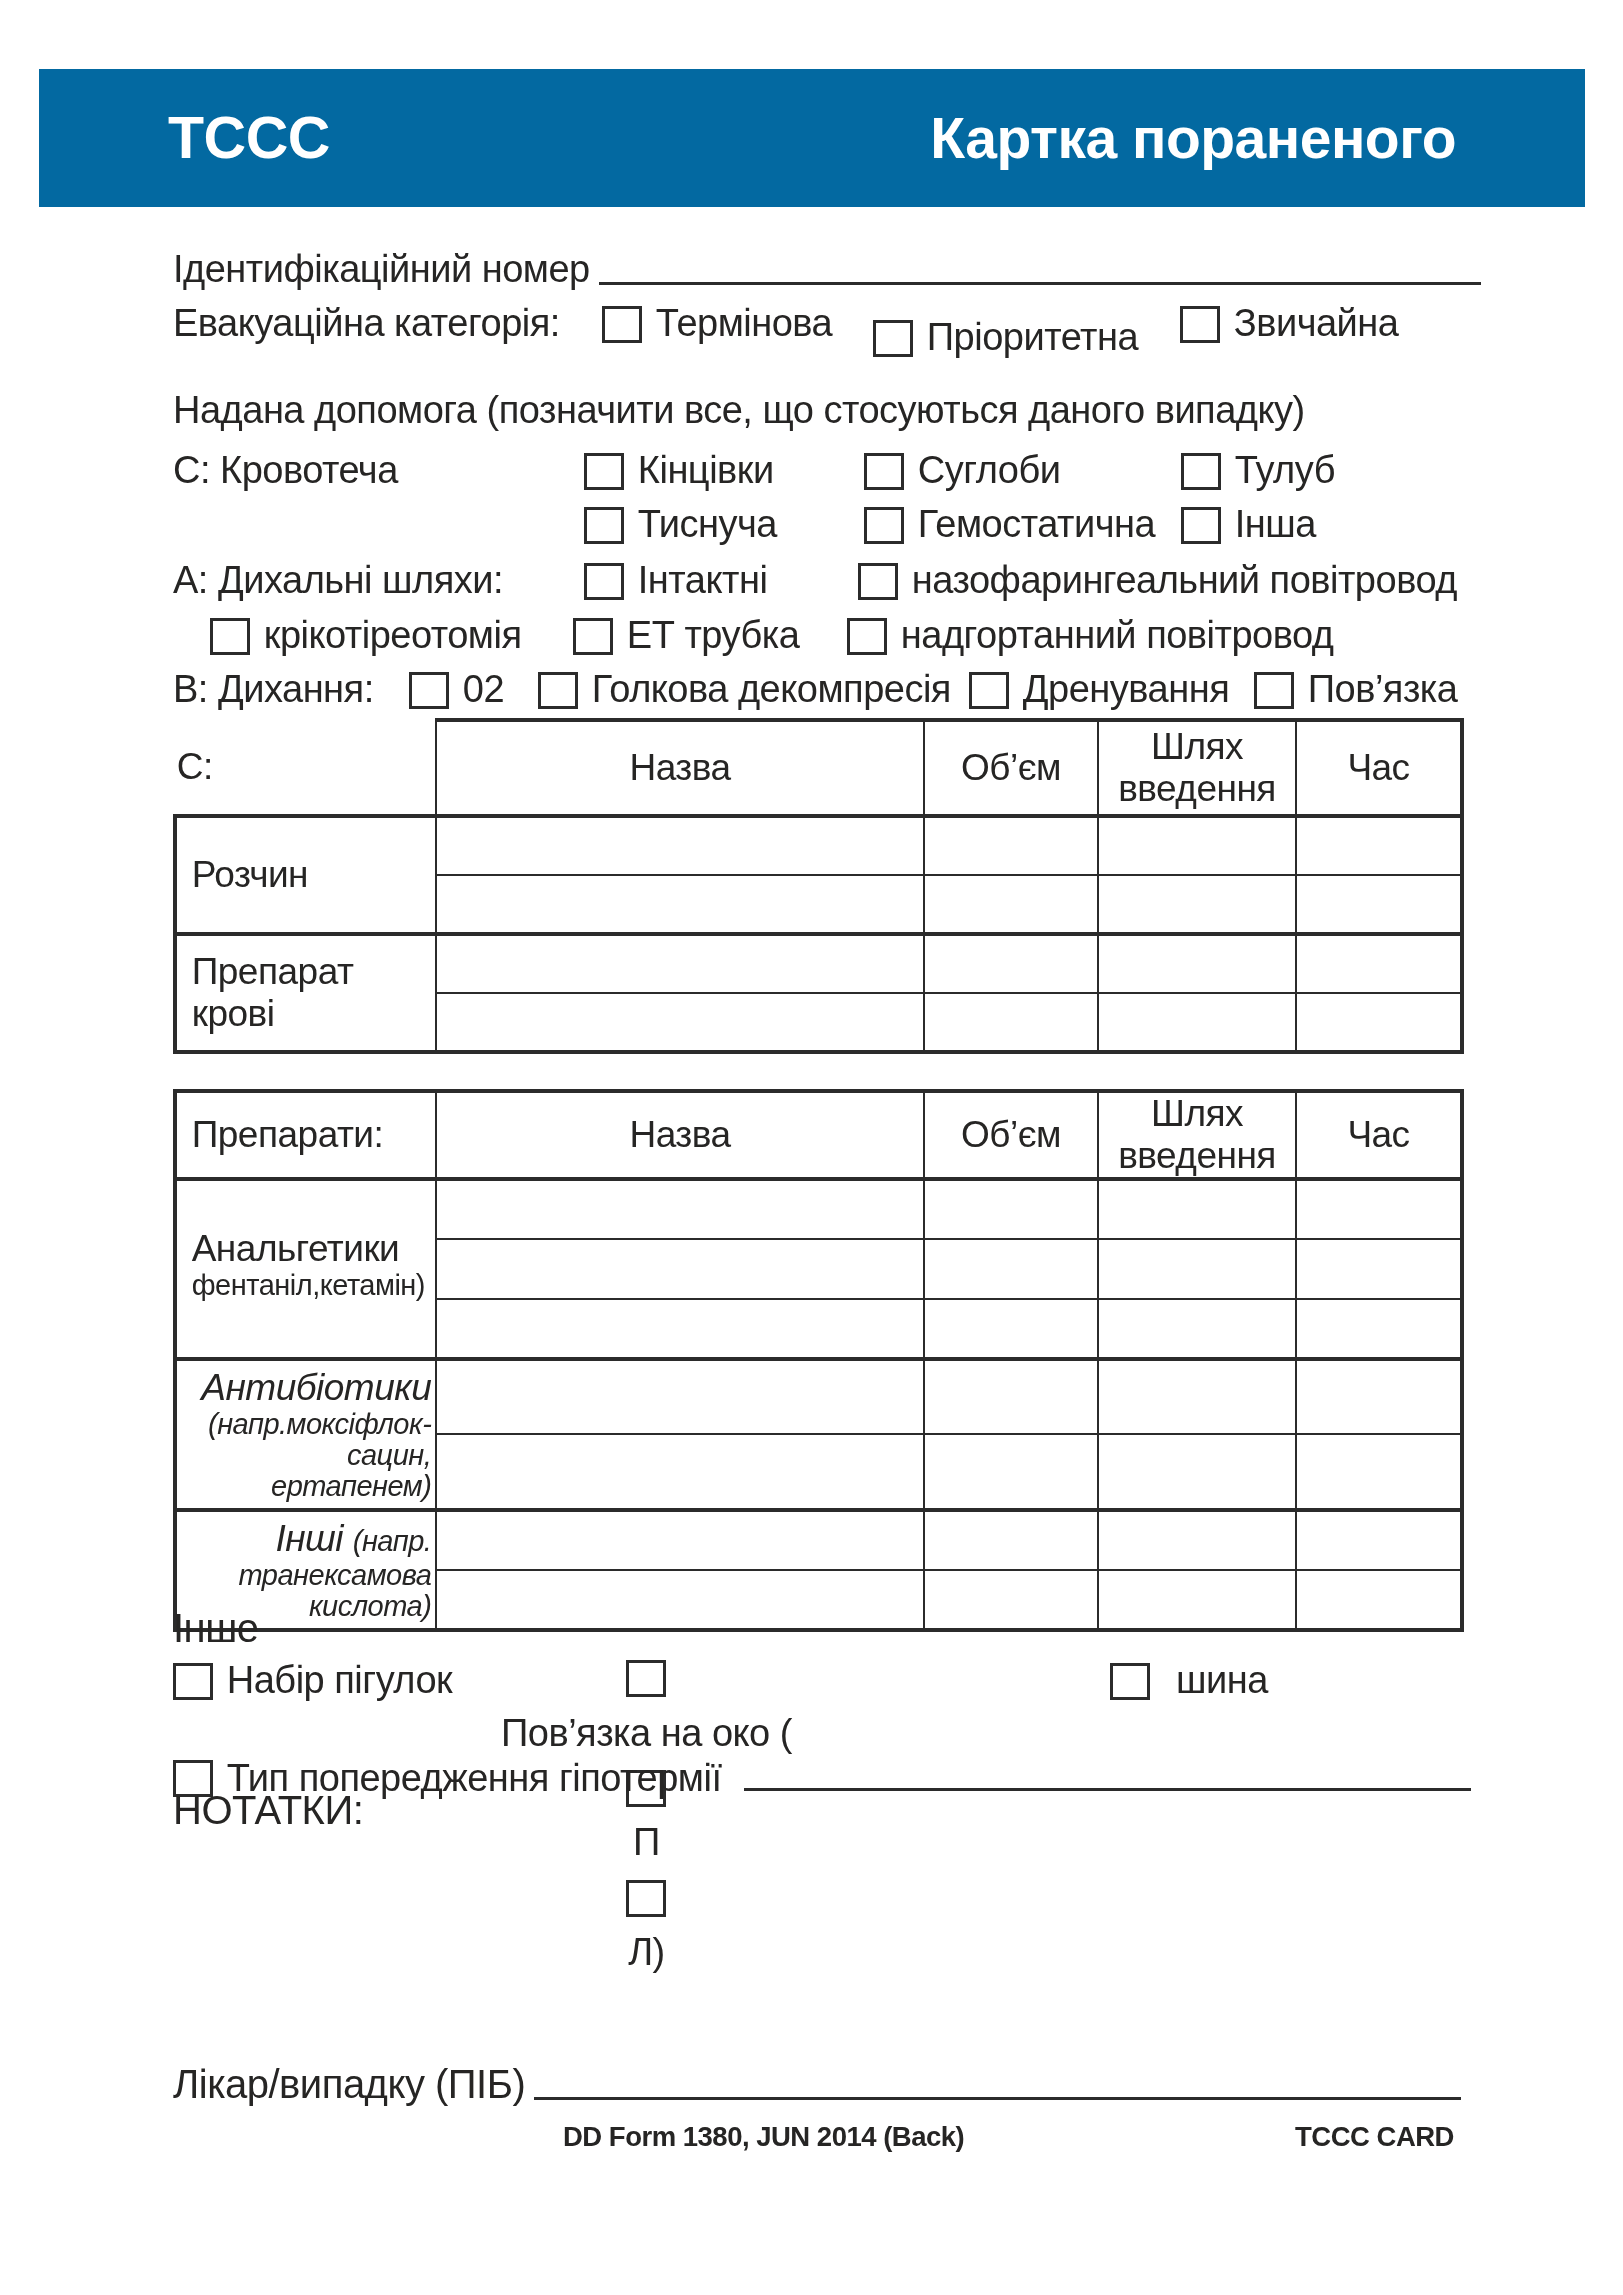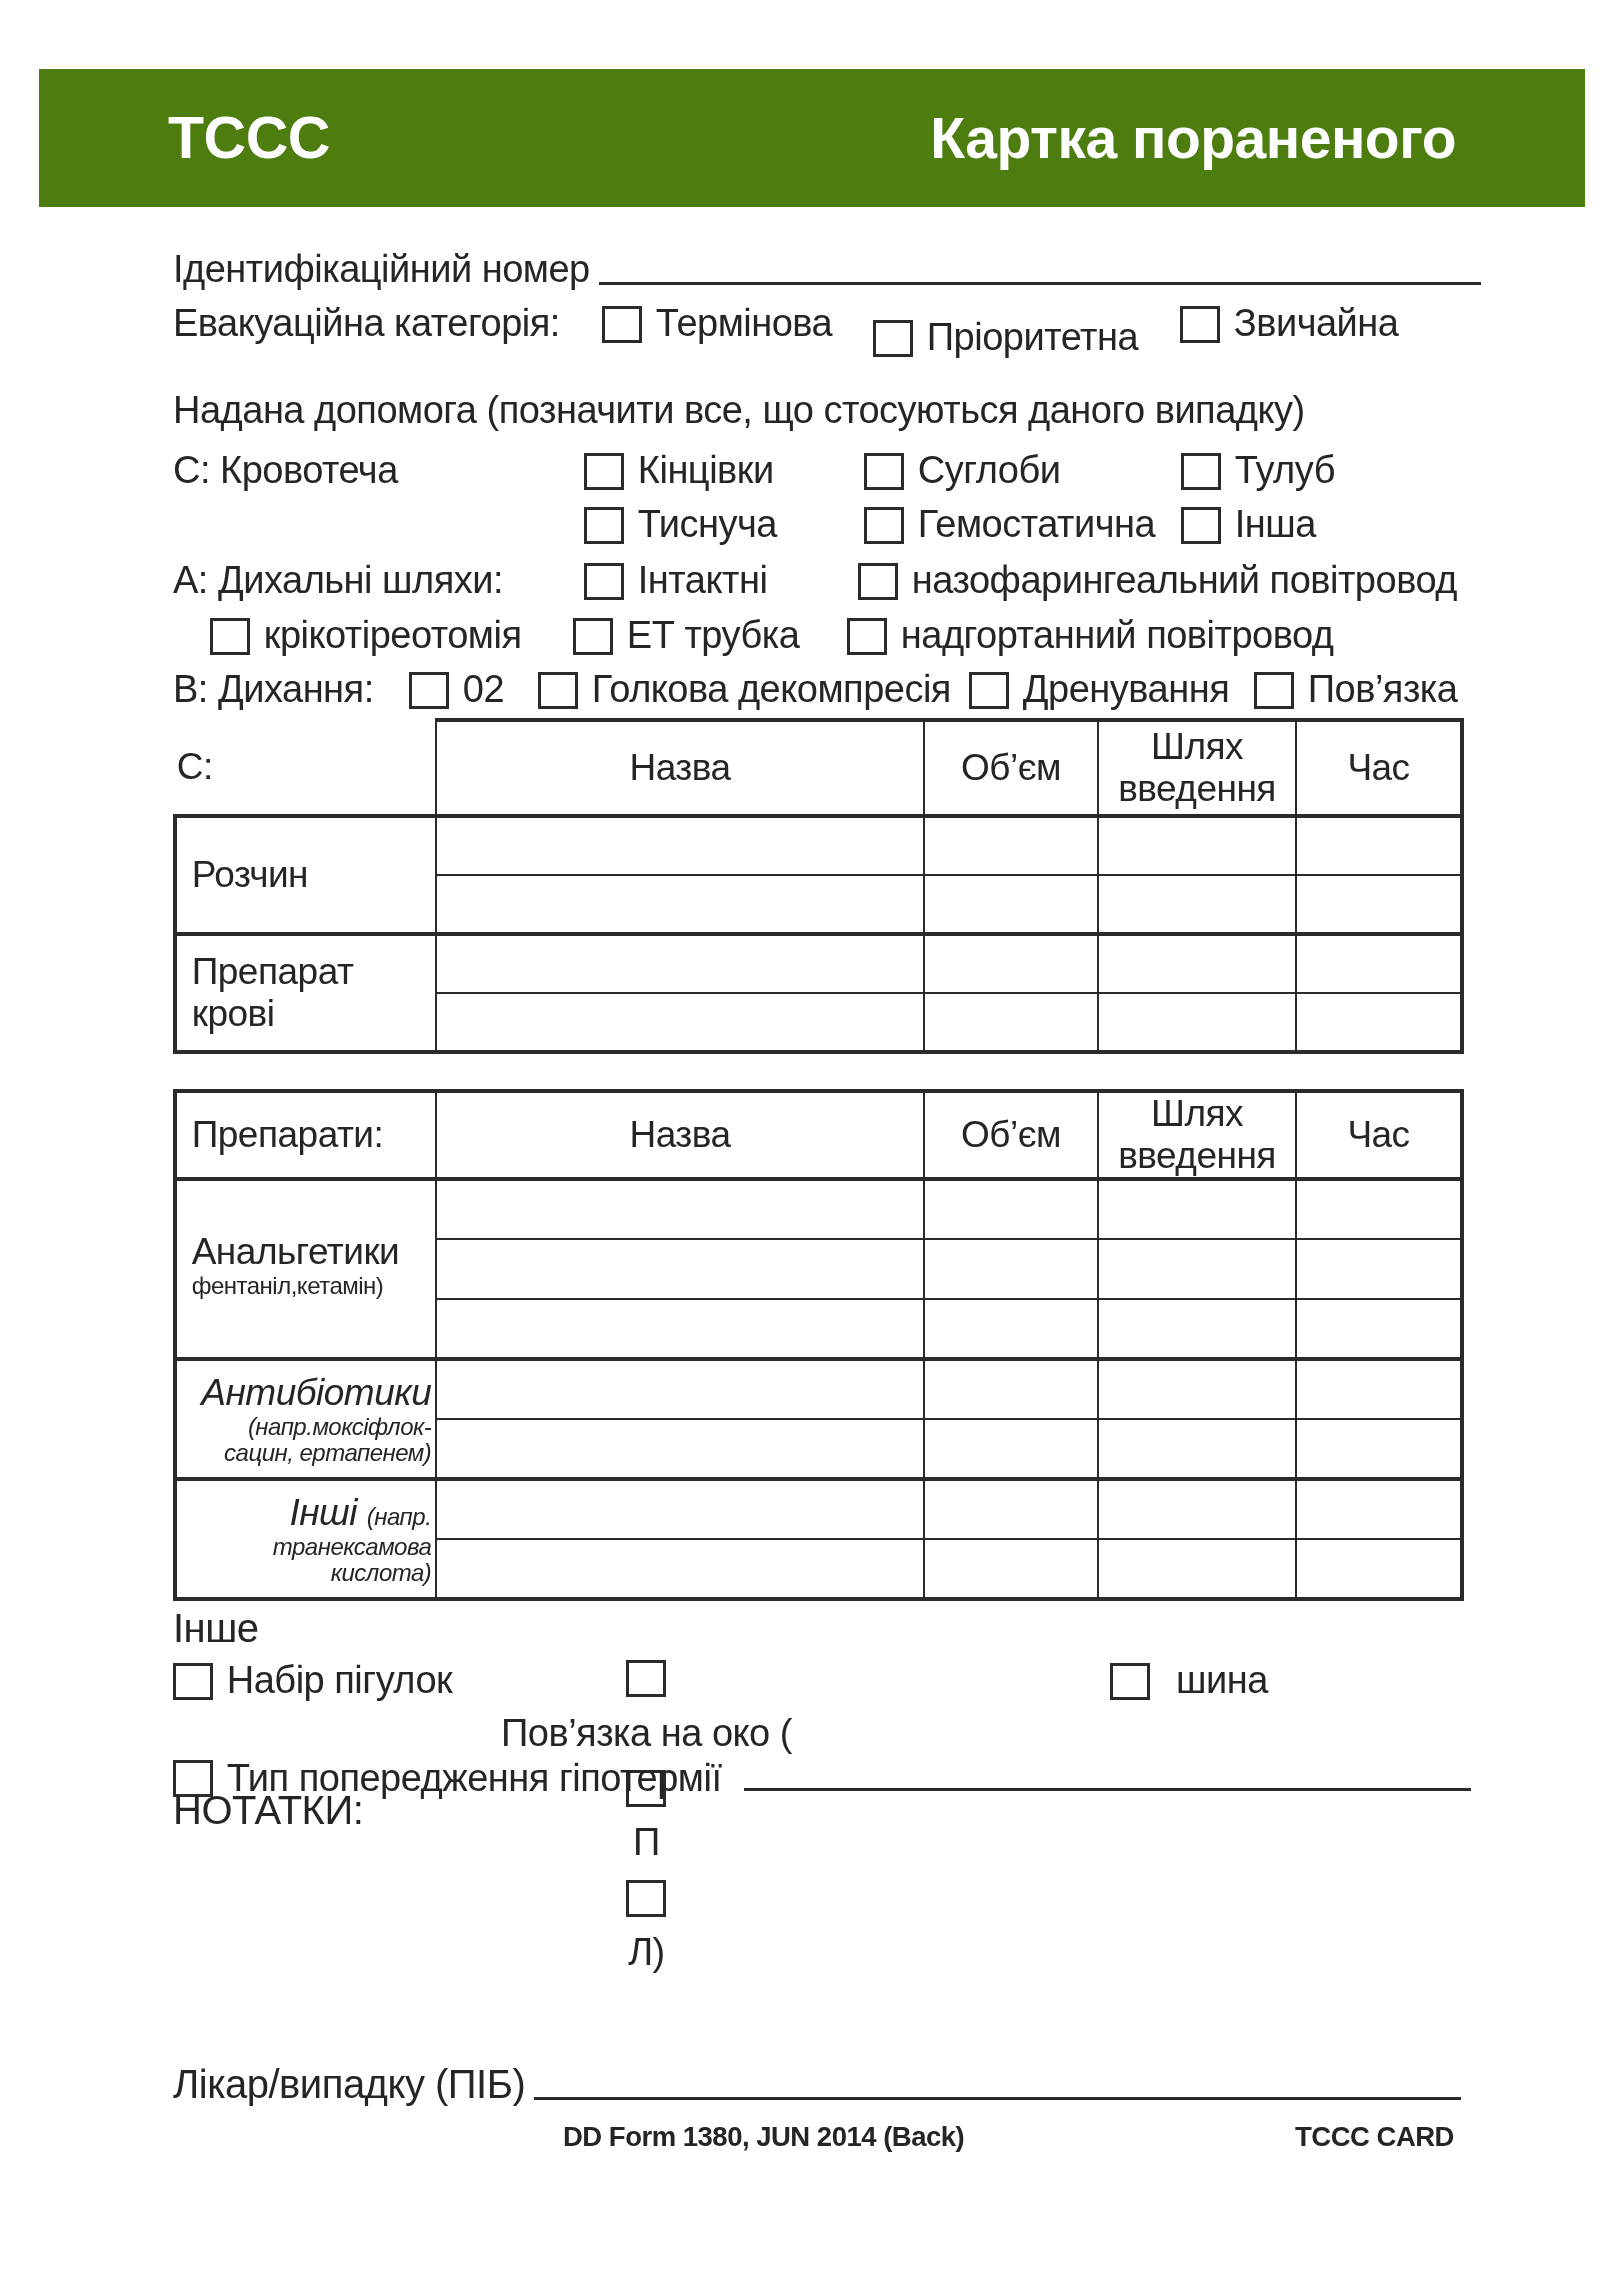--- a/index.html
+++ b/index.html
@@ -1,21 +1,21 @@
 <!DOCTYPE html>
 <html style="font-size:14.7px"><head>
 <meta charset="utf-8">
 <style>
   html,body{margin:0;padding:0;background:#e8e8e8;}
   .page{position:relative;width:1624px;height:2296px;background:#ffffff;
         font-family:"Liberation Sans", sans-serif;color:#262524;
         letter-spacing:-0.5px;overflow:hidden;}
   
   .band{position:absolute;left:39px;top:69px;width:1546px;height:138px;
-        background:#4d7c0f;color:#ffffff;display:flex;align-items:center;
+        background:#0369a1;color:#ffffff;display:flex;align-items:center;
         justify-content:space-between;padding:0 129px;box-sizing:border-box;}
   .band .brand{font-size:59px;font-weight:bold;}
   .band .title{font-size:57px;font-weight:bold;}
 
   .abs{position:absolute;}
   .lbl{font-size:38px;line-height:1.05;white-space:nowrap;}
   .big{font-size:40px;}
   .row{position:absolute;height:42px;}
   .opt{position:absolute;top:0;height:100%;display:flex;align-items:center;
        gap:13.8px;white-space:nowrap;}
@@ -30,21 +30,21 @@
         font-size:37px;vertical-align:middle;box-sizing:border-box;}
   th{text-align:center;}
   .labcell{text-align:left;padding-left:14.7px;}
   .corner1{border-top:none;border-left:none;text-align:left;padding-left:1.8px;}
   .bt{border-top-width:4.6px;}
   .bb{border-bottom-width:4.6px;}
   .bl{border-left-width:4.6px;}
   .br{border-right-width:4.6px;}
   .hb{border-bottom-width:4.6px;}
   .gt{border-top-width:4.6px;}
-  .sub{font-size:24px;letter-spacing:-0.5px;line-height:1.08;}
+  .sub{font-size:29px;letter-spacing:-0.5px;line-height:1.08;}
   .medlab{display:flex;flex-direction:column;justify-content:space-between;
           height:100%;box-sizing:border-box;padding:13px 3.7px 22px 14.7px;text-align:left;}
   .tightlab{padding:5.5px 3.7px 5.5px 14.7px;text-align:right;font-style:italic;}
   .footer-text{font-size:27.5px;font-weight:bold;white-space:nowrap;}
 </style>
 </head>
 <body>
 
 <div class="page">
 

